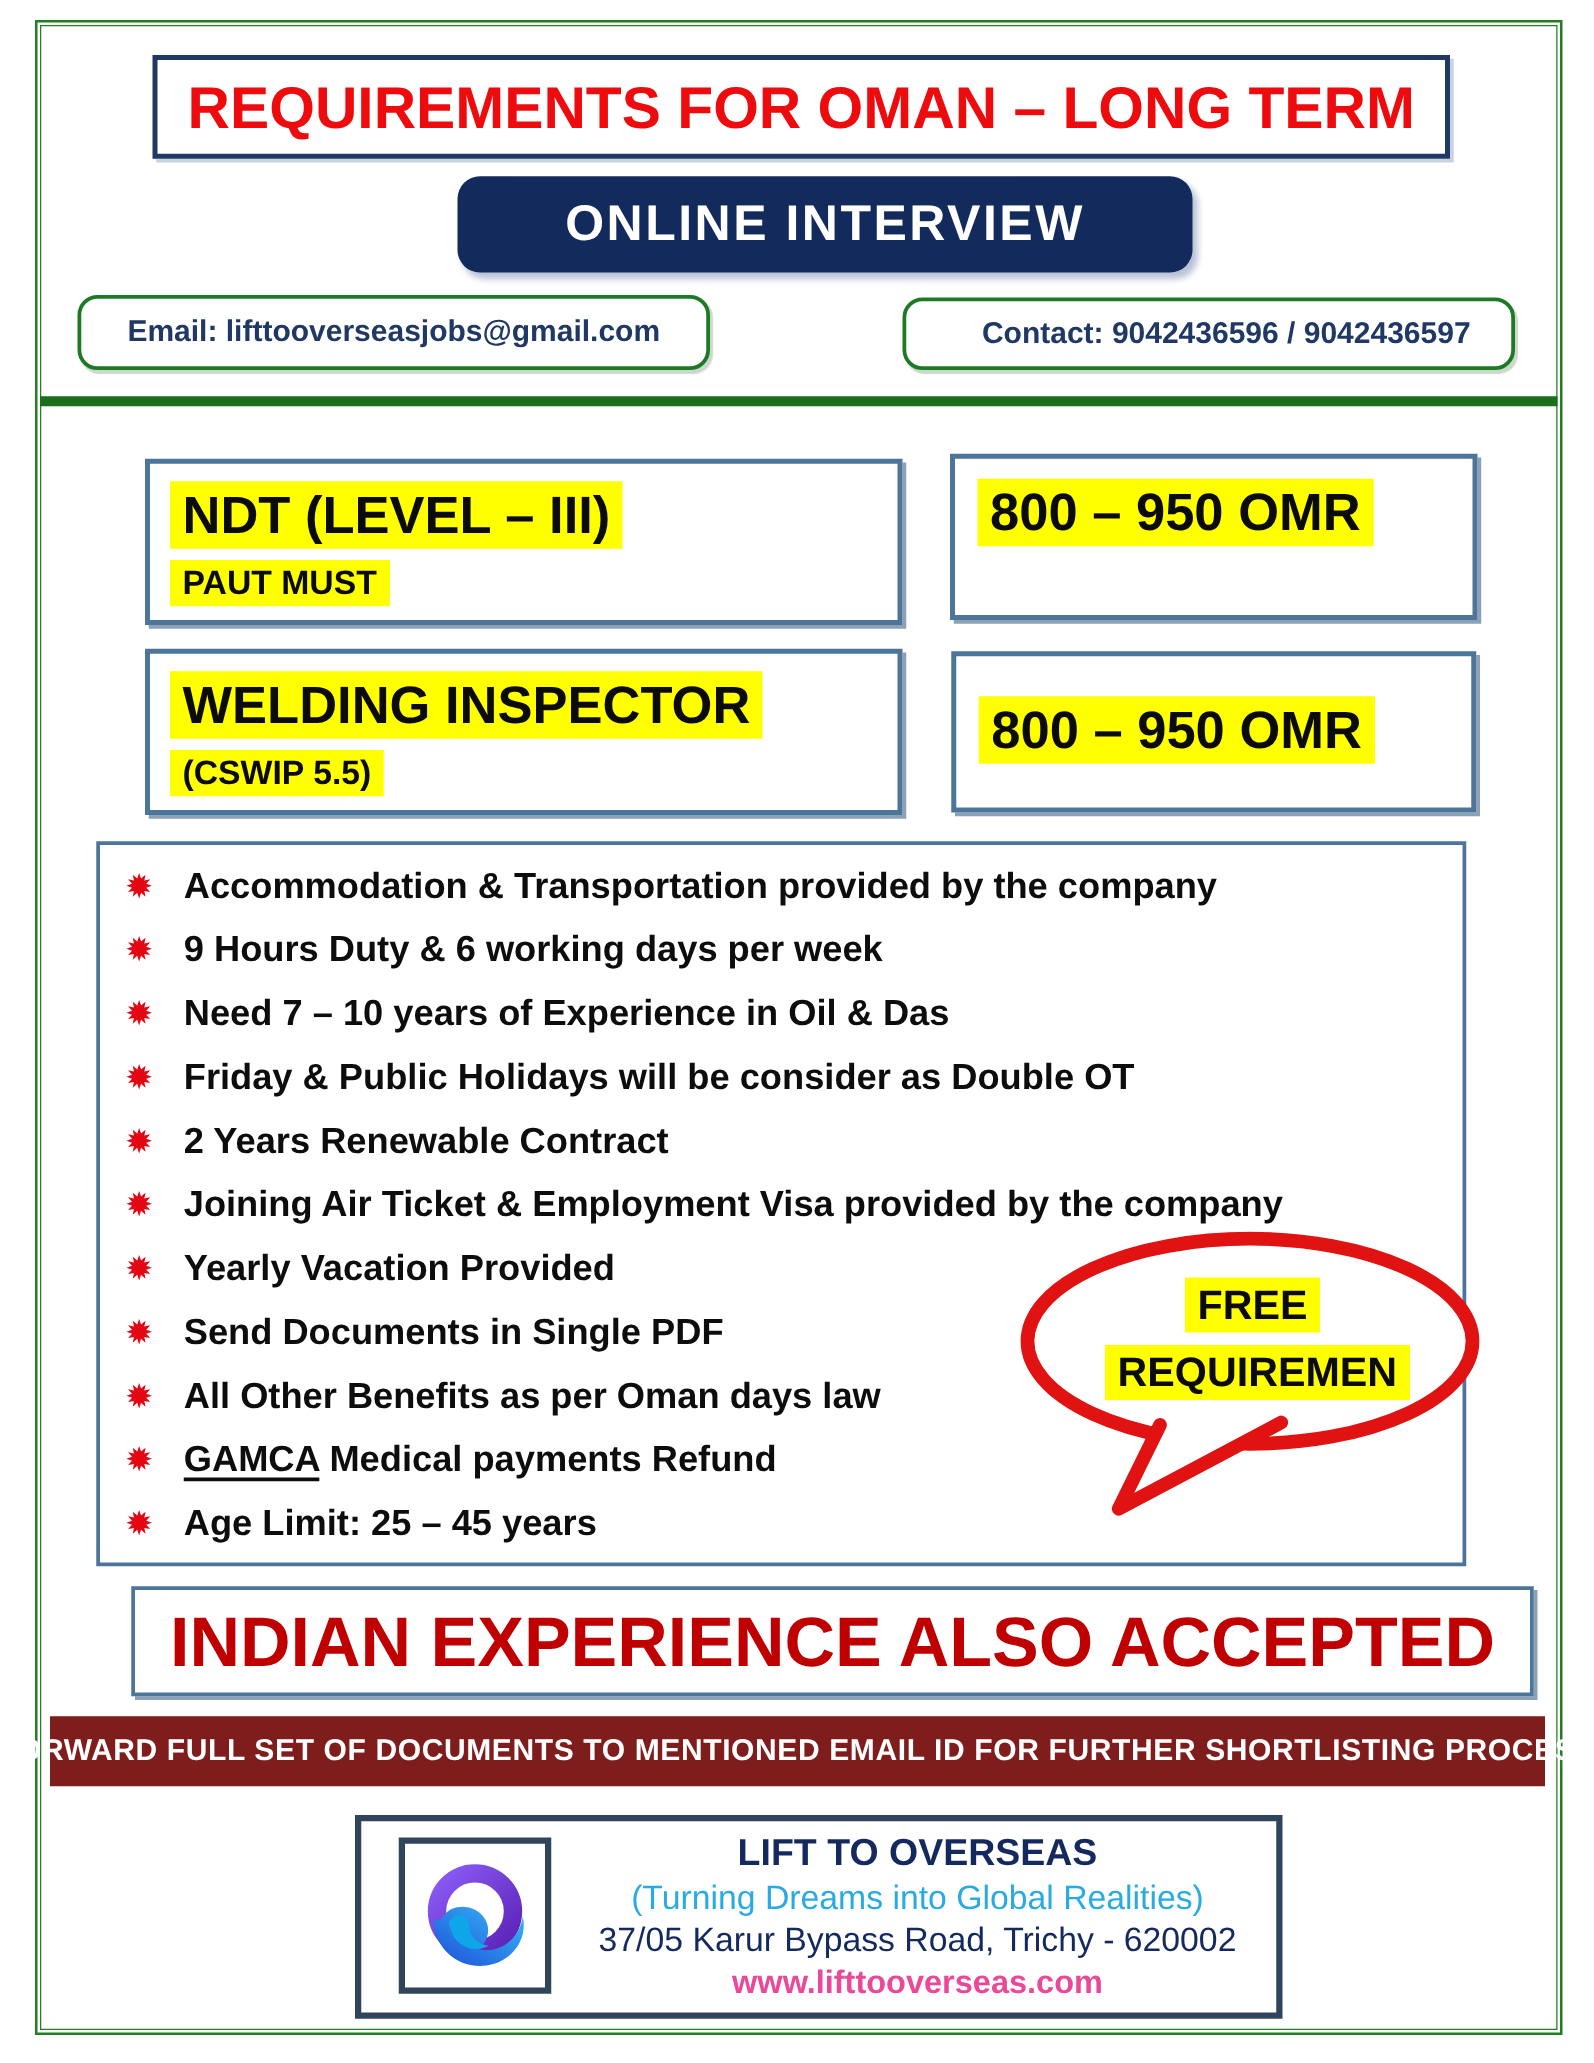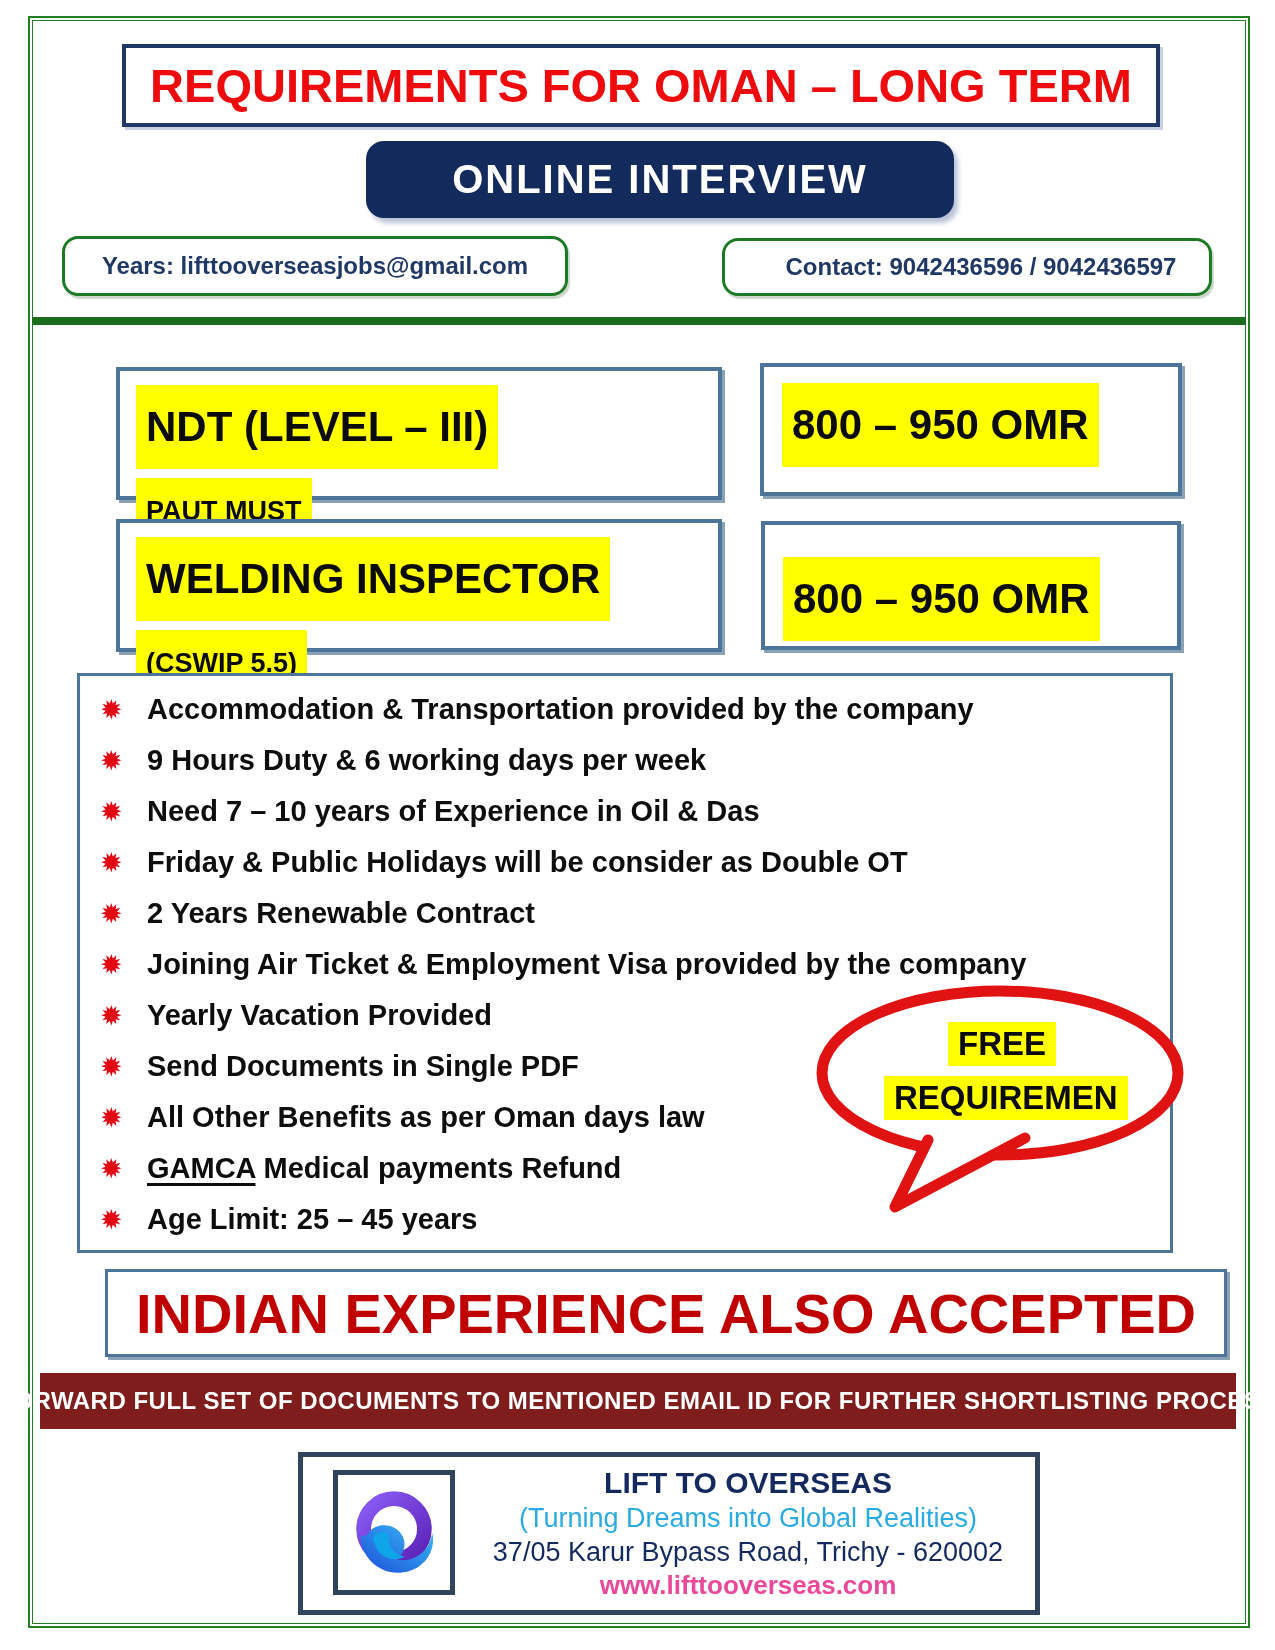--- a/index.html
+++ b/index.html
@@ -27,21 +27,21 @@
     display:flex;align-items:center;justify-content:center;box-shadow:2px 3px 1px #cdd8cd;box-sizing:border-box;}
   .pill .t{color:#1f3864;font-weight:bold;font-size:24px;white-space:nowrap;}
   .pill.email{left:62px;top:236px;width:506px;height:60px;}
   .pill.contact{left:722px;top:238px;width:490px;height:58px;padding-left:28px;}
 
   .divider{position:absolute;left:32px;top:317px;width:1214px;height:8px;background:#1b6e1b;}
 
   
   .card{position:absolute;border:4px solid #4d7499;background:#fff;box-sizing:border-box;
     box-shadow:3px 3px 0 #8ba1b6;}
-  .hl{background:#ffff00;display:inline-block;padding:18px 10px;color:#0b0b0b;font-weight:bold;white-space:nowrap;}
+  .hl{background:#ffff00;display:inline-block;padding:3px 10px;color:#0b0b0b;font-weight:bold;white-space:nowrap;}
   .job1{left:116px;top:367px;width:606px;height:133px;padding:14px 0 0 16px;}
   .job2{left:116px;top:519px;width:606px;height:133px;padding:14px 0 0 16px;}
   .sal1{left:760px;top:363px;width:422px;height:133px;padding:16px 0 0 18px;}
   .sal2{left:761px;top:521px;width:420px;height:129px;padding:32px 0 0 18px;}
   .job-title{font-size:42px;}
   .job-note{font-size:27px;margin-top:9px;}
   .salary{font-size:42px;}
 
   
   .benefits-box{position:absolute;left:77px;top:673px;width:1096px;height:580px;
@@ -62,21 +62,21 @@
   
   .indian{position:absolute;left:105px;top:1269px;width:1122px;height:88px;
     border:3px solid #4d7499;background:#fff;display:flex;align-items:center;justify-content:center;
     box-shadow:3px 3px 0 #8ba1b6;box-sizing:border-box;}
   .indian .t{color:#c00000;font-weight:bold;font-size:56px;white-space:nowrap;}
   .forward{position:absolute;left:40px;top:1373px;width:1196px;height:56px;background:#7f1d1d;
     display:flex;align-items:center;justify-content:center;}
   .forward .t{color:#ffffff;font-weight:bold;font-size:24px;letter-spacing:0.5px;white-space:nowrap;}
 
   
-  .company{position:absolute;left:298px;top:1452px;width:742px;height:163px;
+  .company{position:absolute;left:284px;top:1452px;width:742px;height:163px;
     border:5px solid #30455c;background:#fff;box-sizing:border-box;padding-left:19px;}
   .logo-square{position:absolute;left:30px;top:13px;width:122px;height:125px;
     border:5px solid #30455c;box-sizing:border-box;display:flex;align-items:center;justify-content:center;background:#fff;}
   .logo-square svg{width:98px;height:98px;}
   .company-text{position:absolute;left:165px;top:8px;width:560px;text-align:center;}
   .company-name{color:#14295e;font-weight:bold;font-size:30px;line-height:36px;}
   .company-tagline{color:#29abe2;font-size:27px;line-height:34px;}
   .company-address{color:#14295e;font-size:27px;line-height:34px;}
   .company-website{color:#ec4899;font-weight:bold;font-size:26px;line-height:33px;}
 </style>
@@ -89,21 +89,21 @@
 
   <div class="title-box">
     <span class="t">REQUIREMENTS FOR OMAN – LONG TERM</span>
   </div>
 
   <div class="band">
     <span class="t">ONLINE INTERVIEW</span>
   </div>
 
   <div class="pill email">
-    <span class="t">Years: lifttooverseasjobs@gmail.com</span>
+    <span class="t">Email: lifttooverseasjobs@gmail.com</span>
   </div>
 
   <div class="pill contact">
     <span class="t">Contact: 9042436596 / 9042436597</span>
   </div>
 
   <div class="divider"></div>
 
   <div class="card job1">
     <span class="hl job-title">NDT (LEVEL – III)</span><br>

